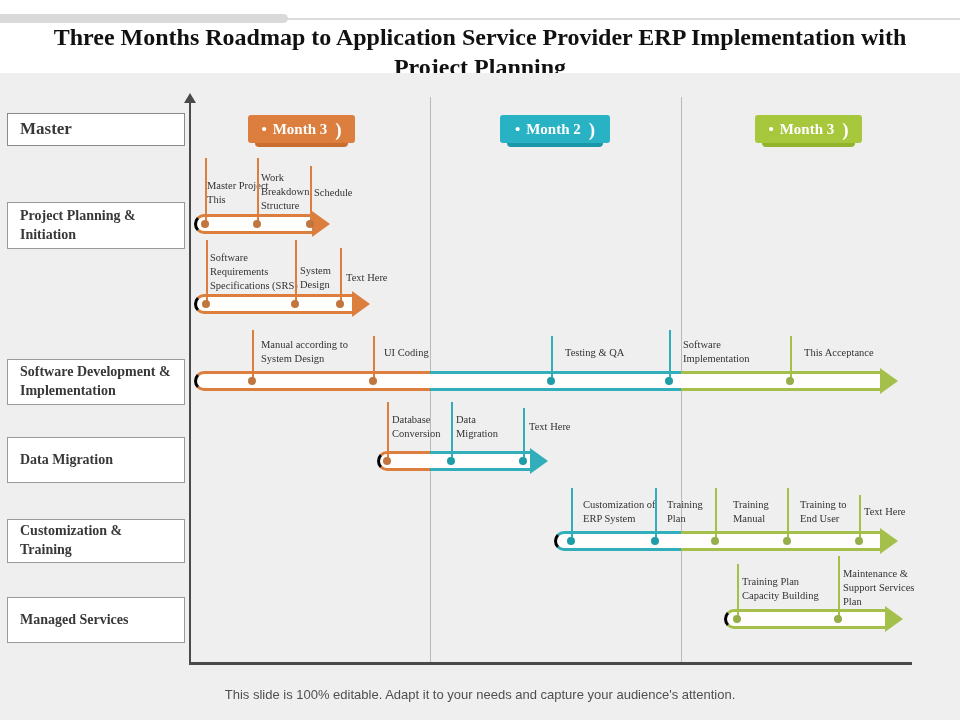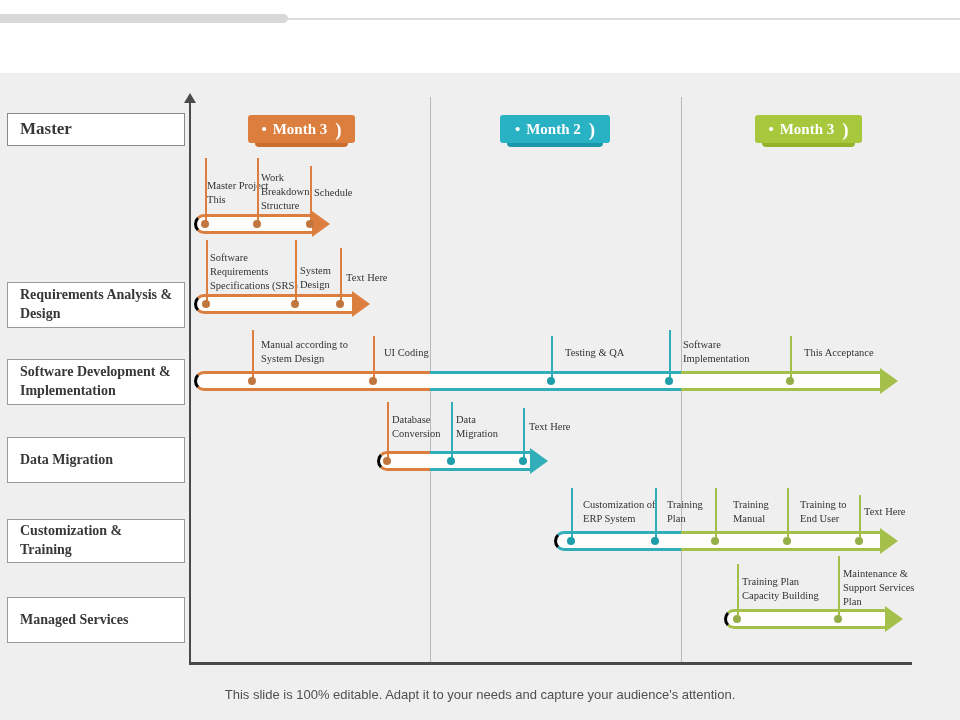--- a/index.html
+++ b/index.html
@@ -45,35 +45,38 @@
   .mlabel{position:absolute;font-size:10.5px;line-height:1.32;color:#333;z-index:3;}
   .footer{position:absolute;left:0;top:687px;width:960px;text-align:center;
           font-family:"Liberation Sans",sans-serif;font-size:13px;color:var(--footer-text);}
 </style>
 </head>
 <body>
 
 <div class="stage">
   <div class="top-rule"></div>
   <div class="accent-bar"></div>
+  <div class="title">
+    <h1>Three Months Roadmap to Application Service Provider  ERP Implementation with Project Planning</h1>
+  </div>
 
   <div class="chart"></div>
 
   <div class="divider" style="left:430px"></div>
   <div class="divider" style="left:681px"></div>
 
   <div class="y-arrow"></div>
   <div class="y-axis"></div>
   <div class="x-axis"></div>
 
   <div class="pbox pheader" style="top:113px;height:33px">
     <span>Master</span>
   </div>
-  <div class="pbox" style="top:282px;height:46px">
-    <span>Requirements Analysis &amp; Design</span>
+  <div class="pbox" style="top:202px;height:47px">
+    <span>Project Planning &amp; Initiation</span>
   </div>
   <div class="pbox" style="top:359px;height:46px">
     <span>Software Development &amp; Implementation</span>
   </div>
   <div class="pbox" style="top:437px;height:46px">
     <span>Data Migration</span>
   </div>
   <div class="pbox" style="top:519px;height:44px">
     <span>Customization &amp; Training</span>
   </div>

